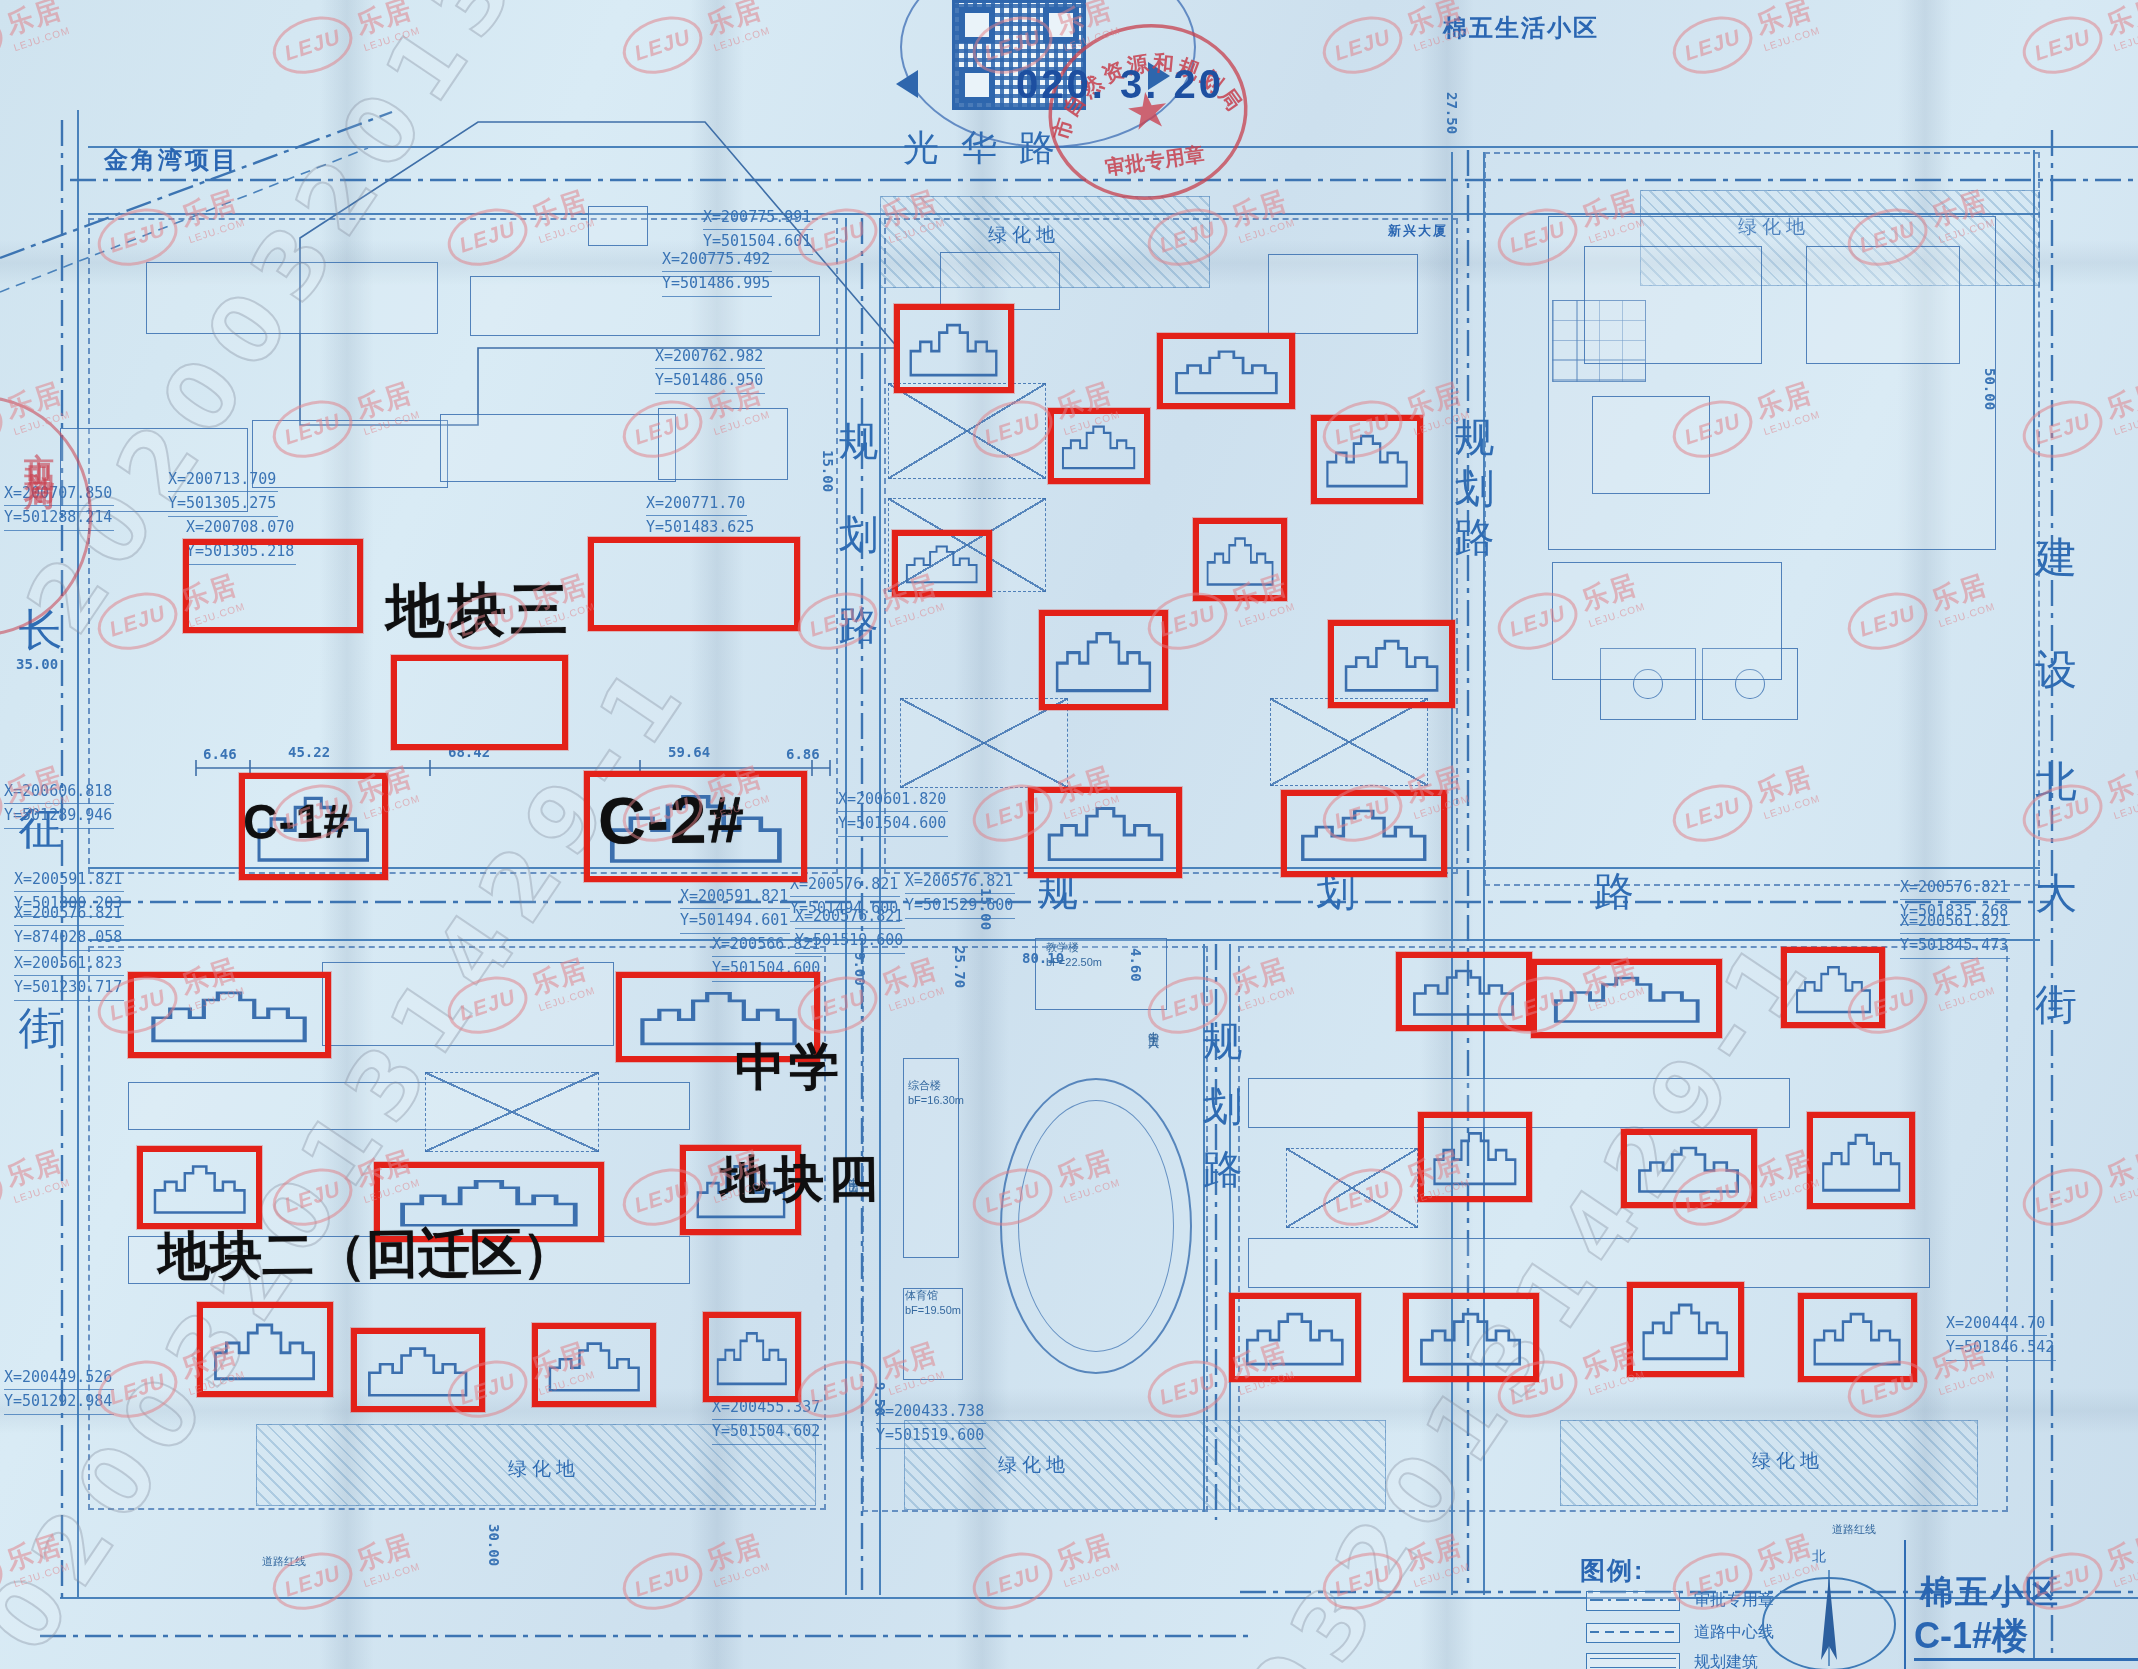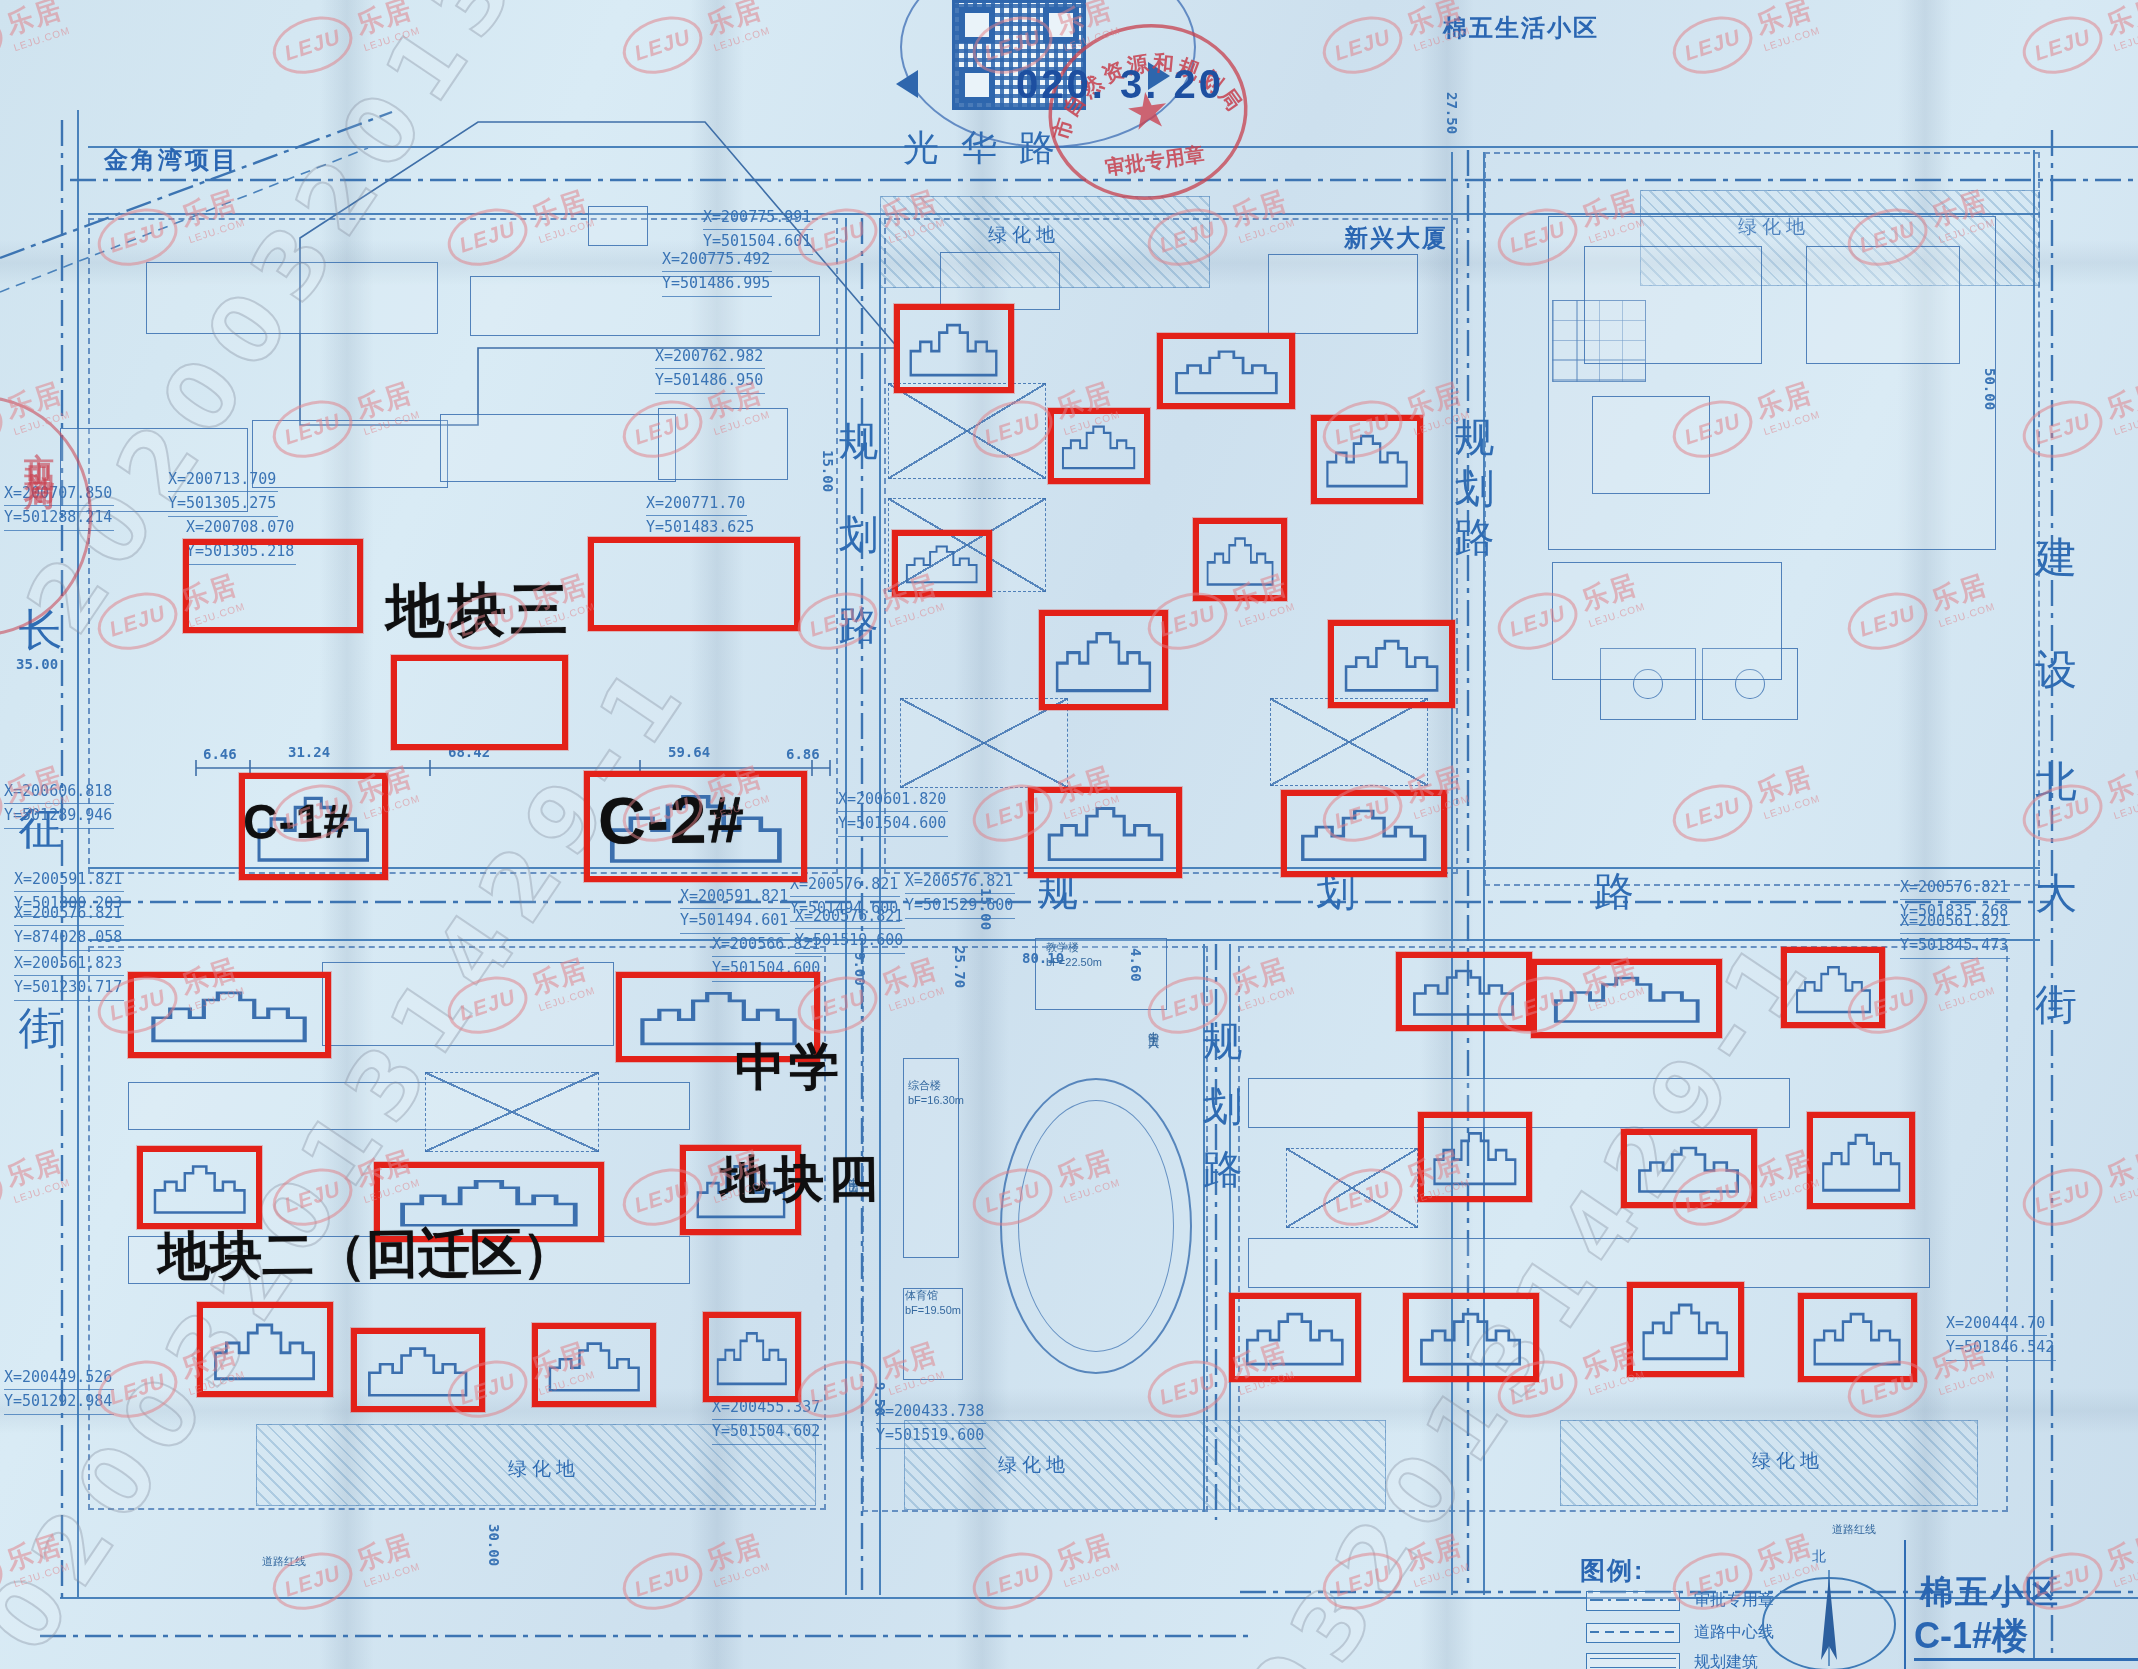--- a/index.html
+++ b/index.html
@@ -156,21 +156,21 @@
   <div class="road-name" style="left:903px;top:124px;font-size:36px;letter-spacing:22px">光华路</div>
   <div class="road-name vtext" style="left:12px;top:572px;font-size:44px;letter-spacing:200px">长征街</div>
   <div class="road-name vtext" style="left:2028px;top:503px;font-size:42px;letter-spacing:112px">建设北大街</div>
   <div class="road-name vtext" style="left:832px;top:390px;font-size:40px;letter-spacing:92px">规划路</div>
   <div class="road-name vtext" style="left:1448px;top:386px;font-size:40px;letter-spacing:50px">规划路</div>
   <div class="road-name vtext" style="left:1196px;top:990px;font-size:40px;letter-spacing:64px">规划路</div>
   <div class="road-name" style="left:1038px;top:864px;font-size:40px;letter-spacing:238px">规划路</div>
 
   <div class="blue-label" style="left:104px;top:144px;font-size:24px;letter-spacing:3px">金角湾项目</div>
   <div class="blue-label" style="left:1443px;top:12px;font-size:24px;letter-spacing:2px">棉五生活小区</div>
-  <div class="blue-label" style="left:1344px;top:222px;font-size:24px;letter-spacing:2px">新兴大厦</div>
+  <div class="blue-label" style="left:1388px;top:222px;font-size:13px;letter-spacing:2px">新兴大厦</div>
   <div class="blabel" style="left:386px;top:572px;font-size:58px">地块三</div>
   <div class="blabel" style="left:243px;top:794px;font-size:48px;letter-spacing:1px">C-1#</div>
   <div class="blabel" style="left:598px;top:782px;font-size:66px;letter-spacing:1px">C-2#</div>
   <div class="blabel" style="left:735px;top:1034px;font-size:50px">中学</div>
   <div class="blabel" style="left:720px;top:1146px;font-size:50px">地块四</div>
   <div class="blabel" style="left:158px;top:1220px;font-size:52px;letter-spacing:0">地块二（回迁区）</div>
 
   <div class="track">
       <i></i>
     </div>
@@ -490,21 +490,21 @@
     </div>
     <div class="coord" style="left: 876px; top: 1400px;">
       <span>X=200433.738</span>
       <span>Y=501519.600</span>
     </div>
     <div class="coord" style="left: 1946px; top: 1312px;">
       <span>X=200444.70</span>
       <span>Y=501846.542</span>
     </div>
     <div class="dim" style="left: 203px; top: 746px;">6.46</div>
-    <div class="dim" style="left: 288px; top: 744px;">31.24</div>
+    <div class="dim" style="left: 288px; top: 744px;">45.22</div>
     <div class="dim" style="left: 448px; top: 744px;">68.42</div>
     <div class="dim" style="left: 668px; top: 744px;">59.64</div>
     <div class="dim" style="left: 786px; top: 746px;">6.86</div>
     <div class="dim" style="left: 16px; top: 656px;">35.00</div>
     <div class="dim rotv" style="left: 486px; top: 1524px;">30.00</div>
     <div class="dim rotv" style="left: 1982px; top: 368px;">50.00</div>
     <div class="dim rotv" style="left: 1444px; top: 92px;">27.50</div>
     <div class="dim rotv" style="left: 820px; top: 450px;">15.00</div>
     <div class="dim rotv" style="left: 978px; top: 888px;">15.00</div>
     <div class="dim rotv" style="left: 852px; top: 952px;">9.00</div>

